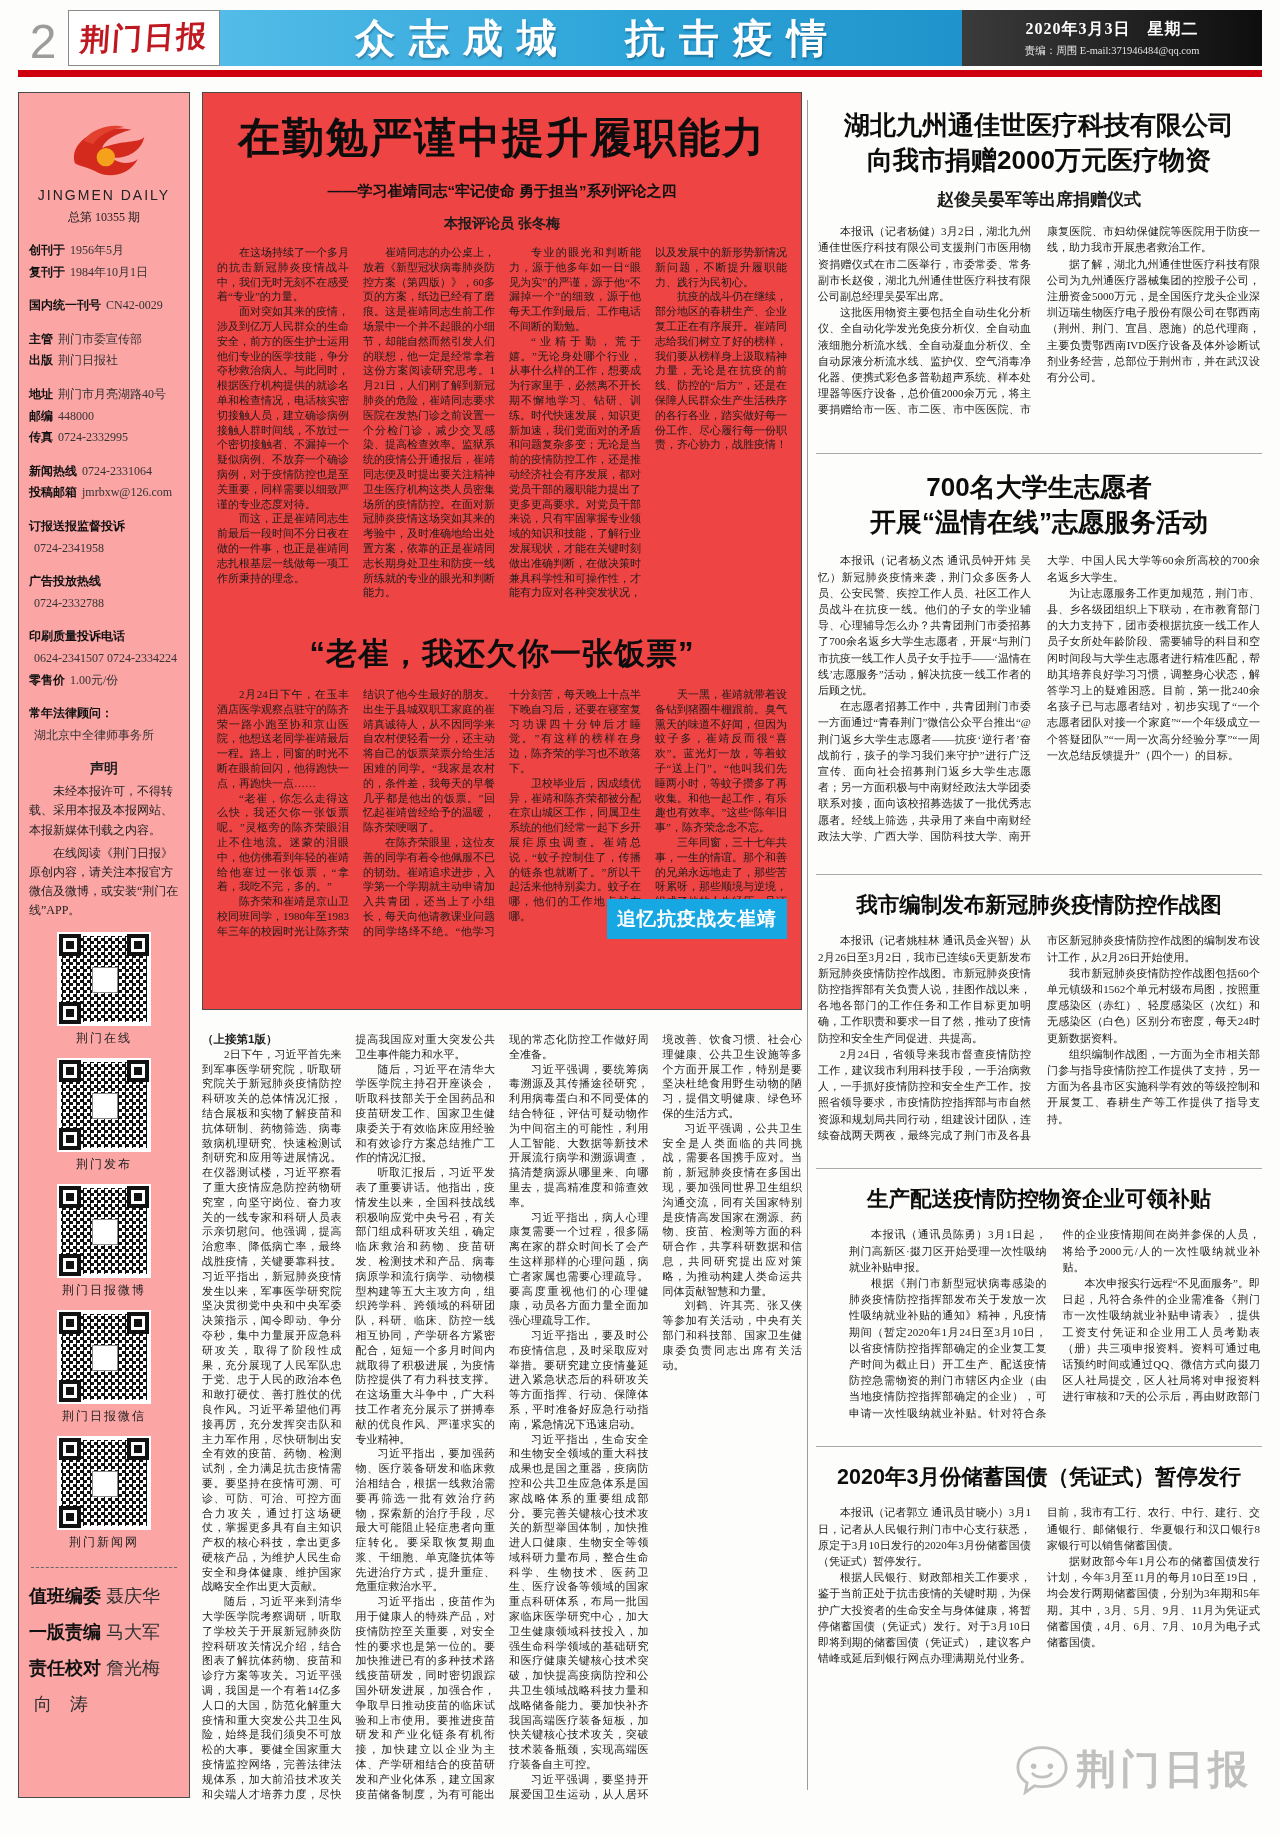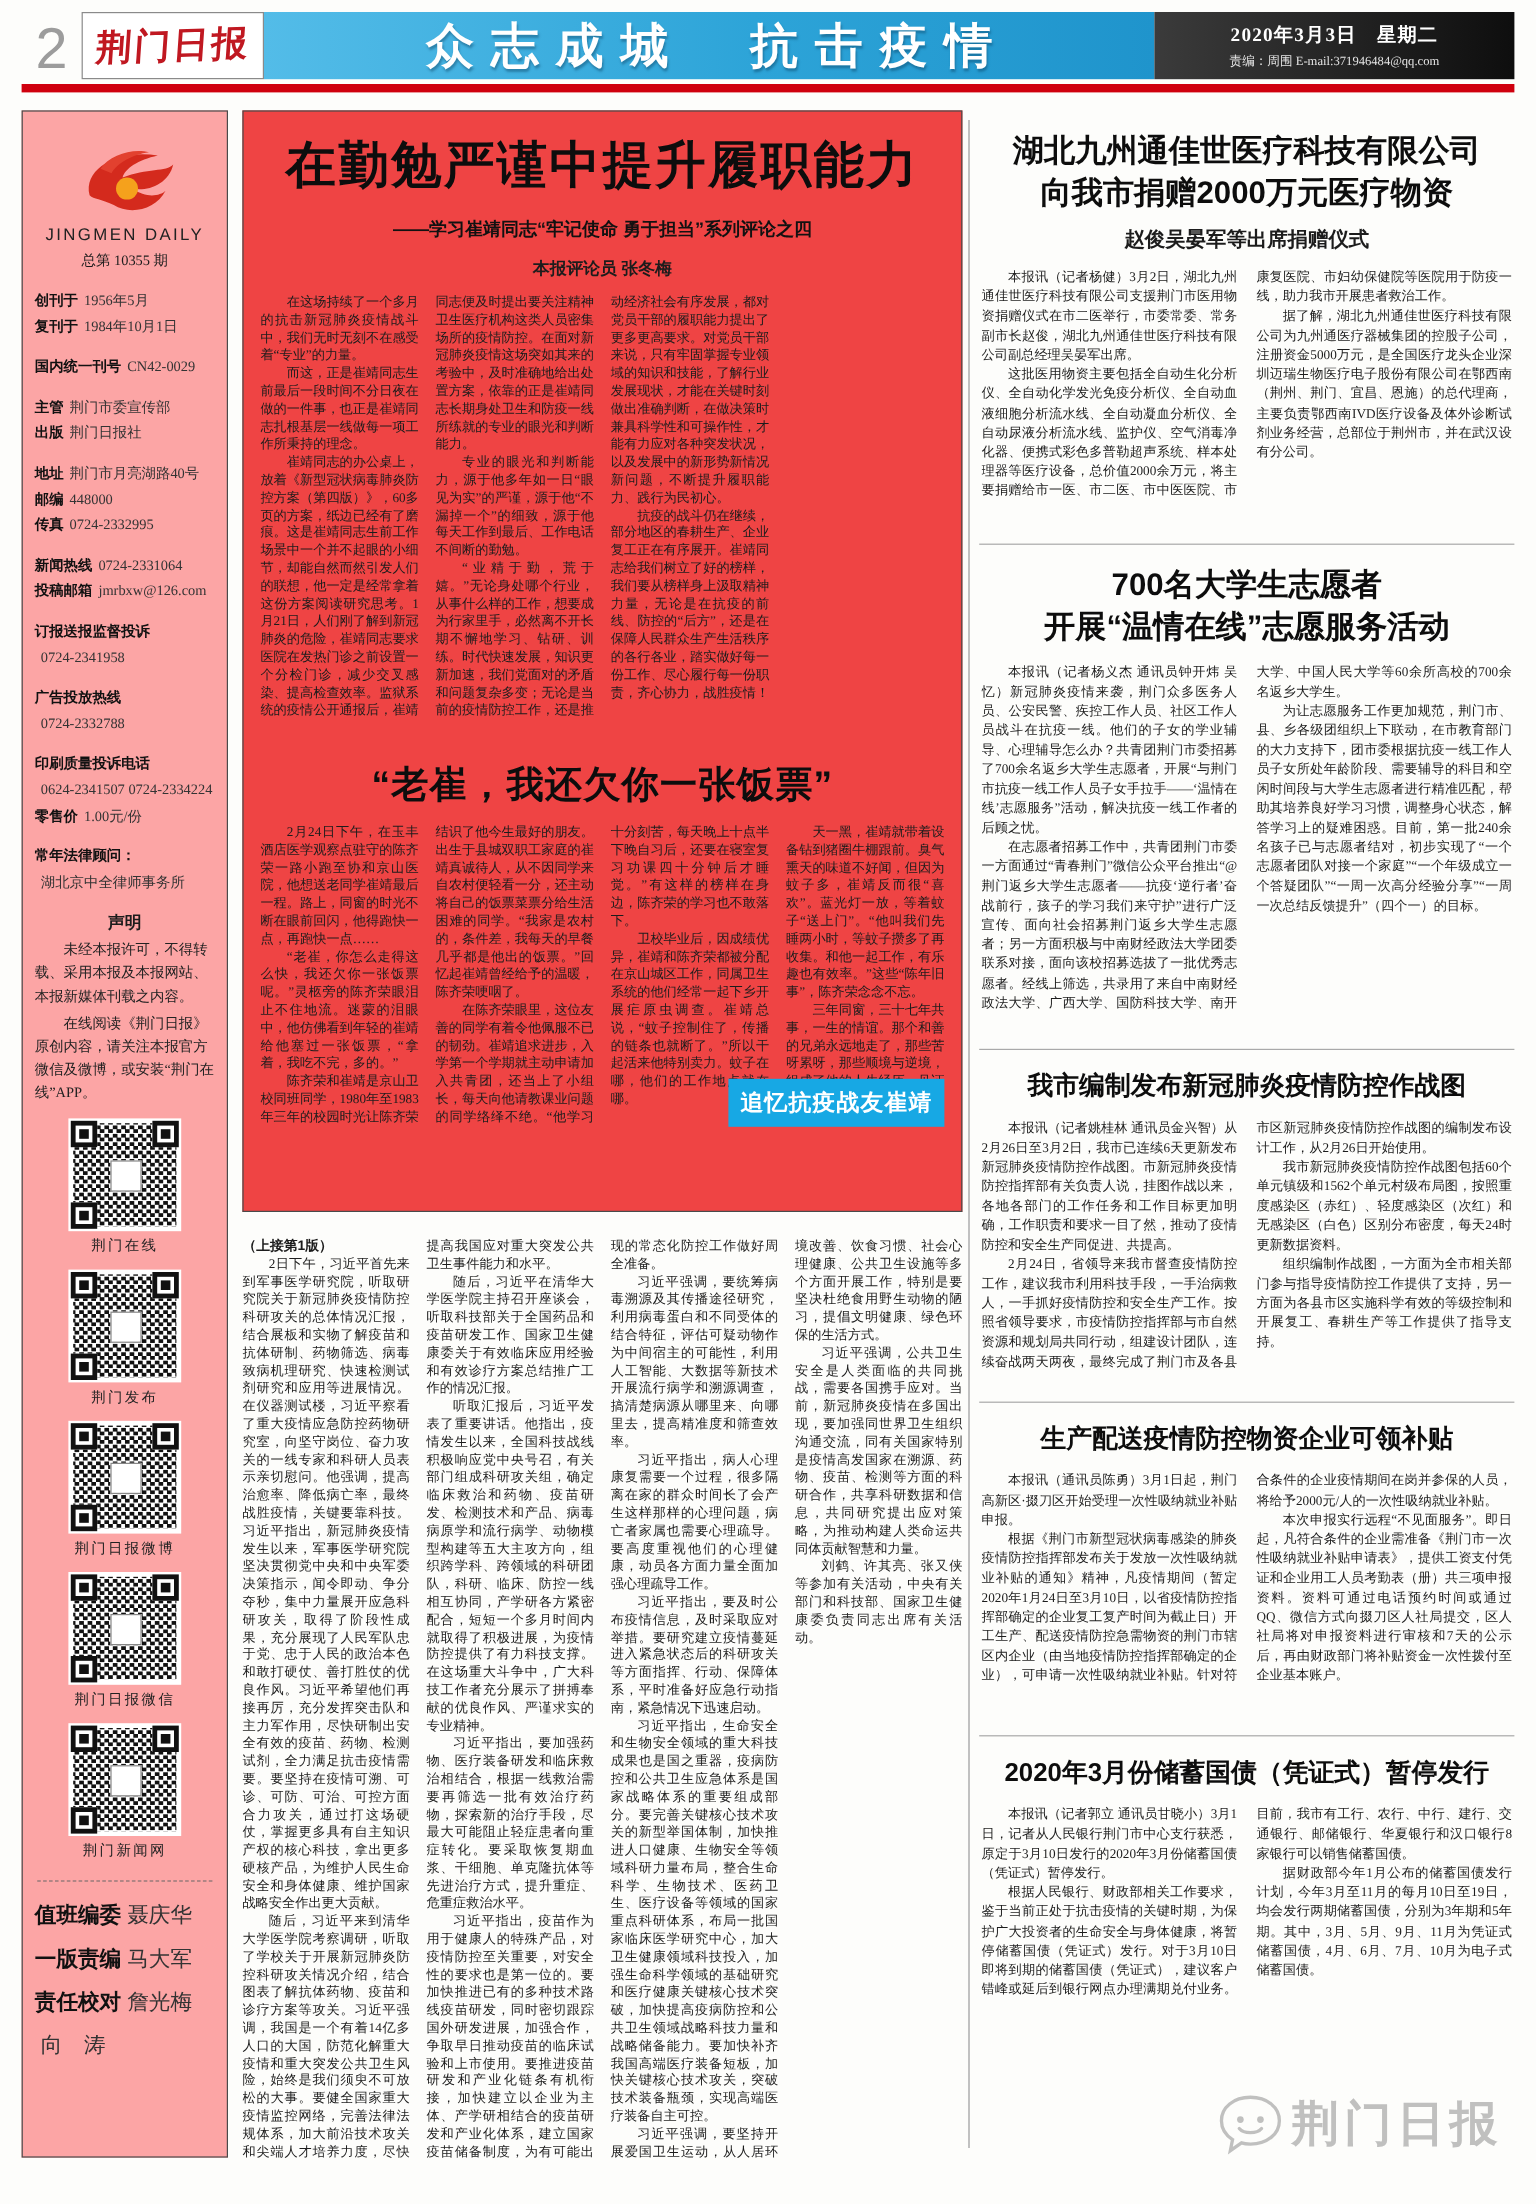--- a/index.html
+++ b/index.html
@@ -63,21 +63,21 @@
   .vrule{position:absolute;left:807px;top:100px;width:1px;height:1690px;background:#9b9b9b;}
   .right{position:absolute;left:816px;top:92px;width:446px;}
   .rart{padding:16px 2px 18px;border-bottom:1px solid #a9a9a9;}
   .rart:last-child{border-bottom:none;}
   .rt{margin:0;text-align:center;font-family:"Liberation Sans",sans-serif;font-weight:900;color:#0d0d0d;
       font-size:26px;line-height:1.35;}
   .rt.small{font-size:21.5px;}
   .rsub{margin:10px 0 2px;text-align:center;font-family:"Liberation Sans",sans-serif;font-weight:700;font-size:17px;}
   .rbody{margin-top:12px;column-count:2;column-gap:16px;text-align:justify;
       font-size:11px;line-height:16.2px;overflow:hidden;column-fill:auto;}
-  .rb1{height:212px;} .rb2{height:304px;} .rb3{height:218px;} .rb4{height:202px;} .rb5{height:176px;}
+  .rb1{height:212px;} .rb2{height:304px;} .rb3{height:218px;} .rb4{height:202px;margin-left:31px;} .rb5{height:176px;}
   
   .wm{position:absolute;right:28px;top:1742px;display:flex;align-items:center;gap:6px;opacity:.55;}
   .wm svg{display:block;}
   .wm span{font-size:40px;font-weight:bold;color:#8f8f8f;letter-spacing:4px;font-family:"Liberation Serif",serif;}
 </style>
 </head>
 <body>
 
 <div class="page">
 
@@ -289,20 +289,21 @@
       </div>
   </div>
 
   <div class="center">
     <div class="cbox">
       <h1 class="h1">在勤勉严谨中提升履职能力</h1>
       <div class="h1sub">——学习崔靖同志“牢记使命 勇于担当”系列评论之四</div>
       <div class="byline">本报评论员 张冬梅</div>
       <div class="cols4">
           <p>在这场持续了一个多月的抗击新冠肺炎疫情战斗中，我们无时无刻不在感受着“专业”的力量。</p>
+          <p>面对突如其来的疫情，涉及到亿万人民群众的生命安全，前方的医生护士运用他们专业的医学技能，争分夺秒救治病人。与此同时，根据医疗机构提供的就诊名单和检查情况，电话核实密切接触人员，建立确诊病例接触人群时间线，不放过一个密切接触者、不漏掉一个疑似病例、不放弃一个确诊病例，对于疫情防控也是至关重要，同样需要以细致严谨的专业态度对待。</p>
           <p>而这，正是崔靖同志生前最后一段时间不分日夜在做的一件事，也正是崔靖同志扎根基层一线做每一项工作所秉持的理念。</p>
           <p>崔靖同志的办公桌上，放着《新型冠状病毒肺炎防控方案（第四版）》，60多页的方案，纸边已经有了磨痕。这是崔靖同志生前工作场景中一个并不起眼的小细节，却能自然而然引发人们的联想，他一定是经常拿着这份方案阅读研究思考。1月21日，人们刚了解到新冠肺炎的危险，崔靖同志要求医院在发热门诊之前设置一个分检门诊，减少交叉感染、提高检查效率。监狱系统的疫情公开通报后，崔靖同志便及时提出要关注精神卫生医疗机构这类人员密集场所的疫情防控。在面对新冠肺炎疫情这场突如其来的考验中，及时准确地给出处置方案，依靠的正是崔靖同志长期身处卫生和防疫一线所练就的专业的眼光和判断能力。</p>
           <p>专业的眼光和判断能力，源于他多年如一日“眼见为实”的严谨，源于他“不漏掉一个”的细致，源于他每天工作到最后、工作电话不间断的勤勉。</p>
           <p>“业精于勤，荒于嬉。”无论身处哪个行业，从事什么样的工作，想要成为行家里手，必然离不开长期不懈地学习、钻研、训练。时代快速发展，知识更新加速，我们党面对的矛盾和问题复杂多变；无论是当前的疫情防控工作，还是推动经济社会有序发展，都对党员干部的履职能力提出了更多更高要求。对党员干部来说，只有牢固掌握专业领域的知识和技能，了解行业发展现状，才能在关键时刻做出准确判断，在做决策时兼具科学性和可操作性，才能有力应对各种突发状况，以及发展中的新形势新情况新问题，不断提升履职能力、践行为民初心。</p>
           <p>抗疫的战斗仍在继续，部分地区的春耕生产、企业复工正在有序展开。崔靖同志给我们树立了好的榜样，我们要从榜样身上汲取精神力量，无论是在抗疫的前线、防控的“后方”，还是在保障人民群众生产生活秩序的各行各业，踏实做好每一份工作、尽心履行每一份职责，齐心协力，战胜疫情！</p>
         </div>
 
       <h2 class="h2">“老崔，我还欠你一张饭票”</h2>
       <div class="body2wrap">
         <div class="cols4 body2">

